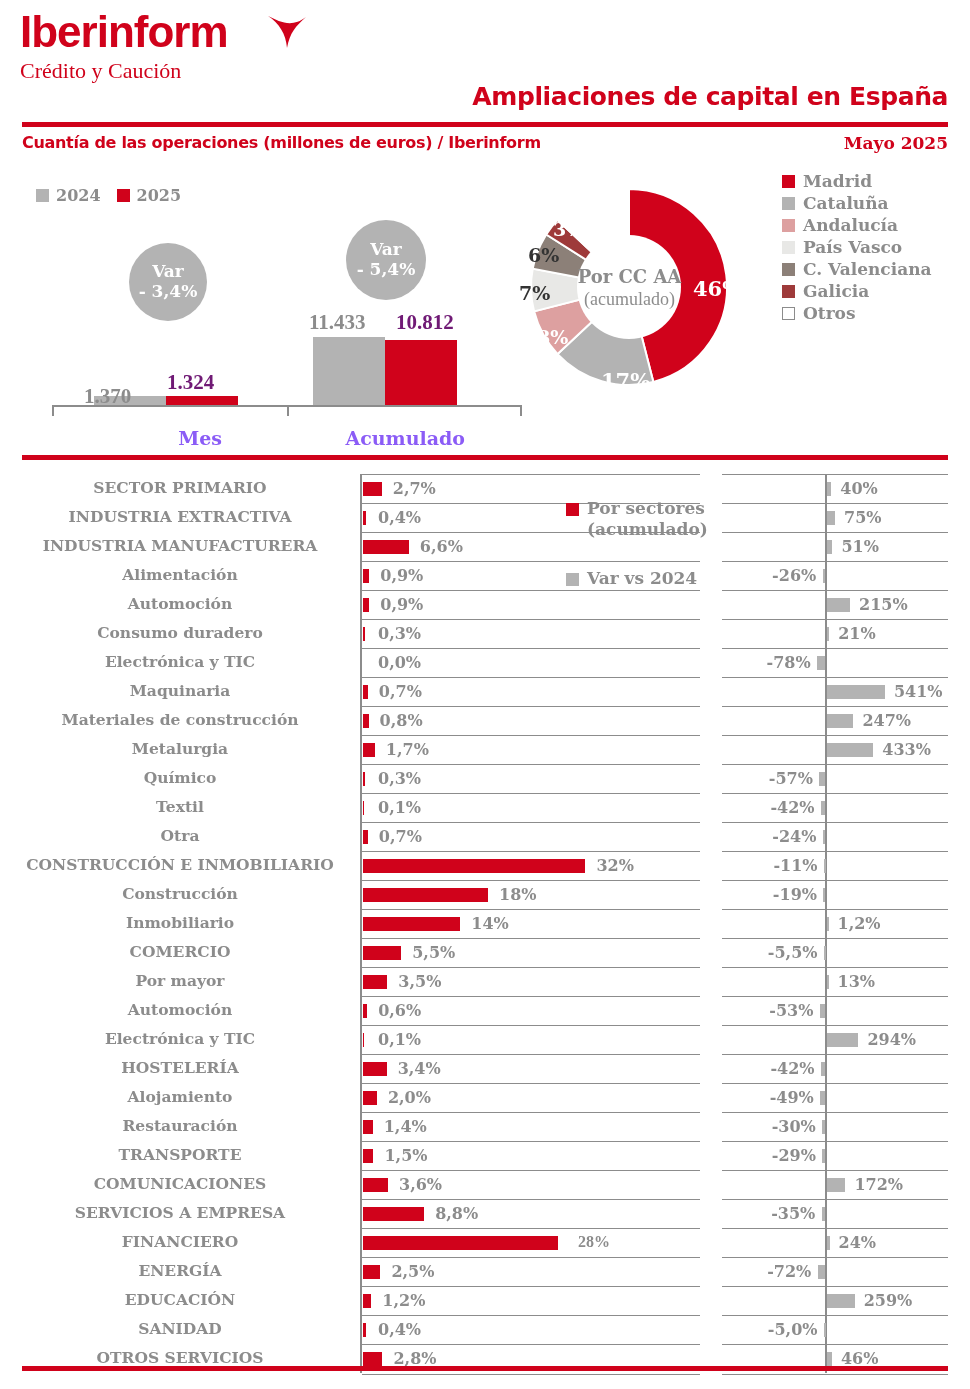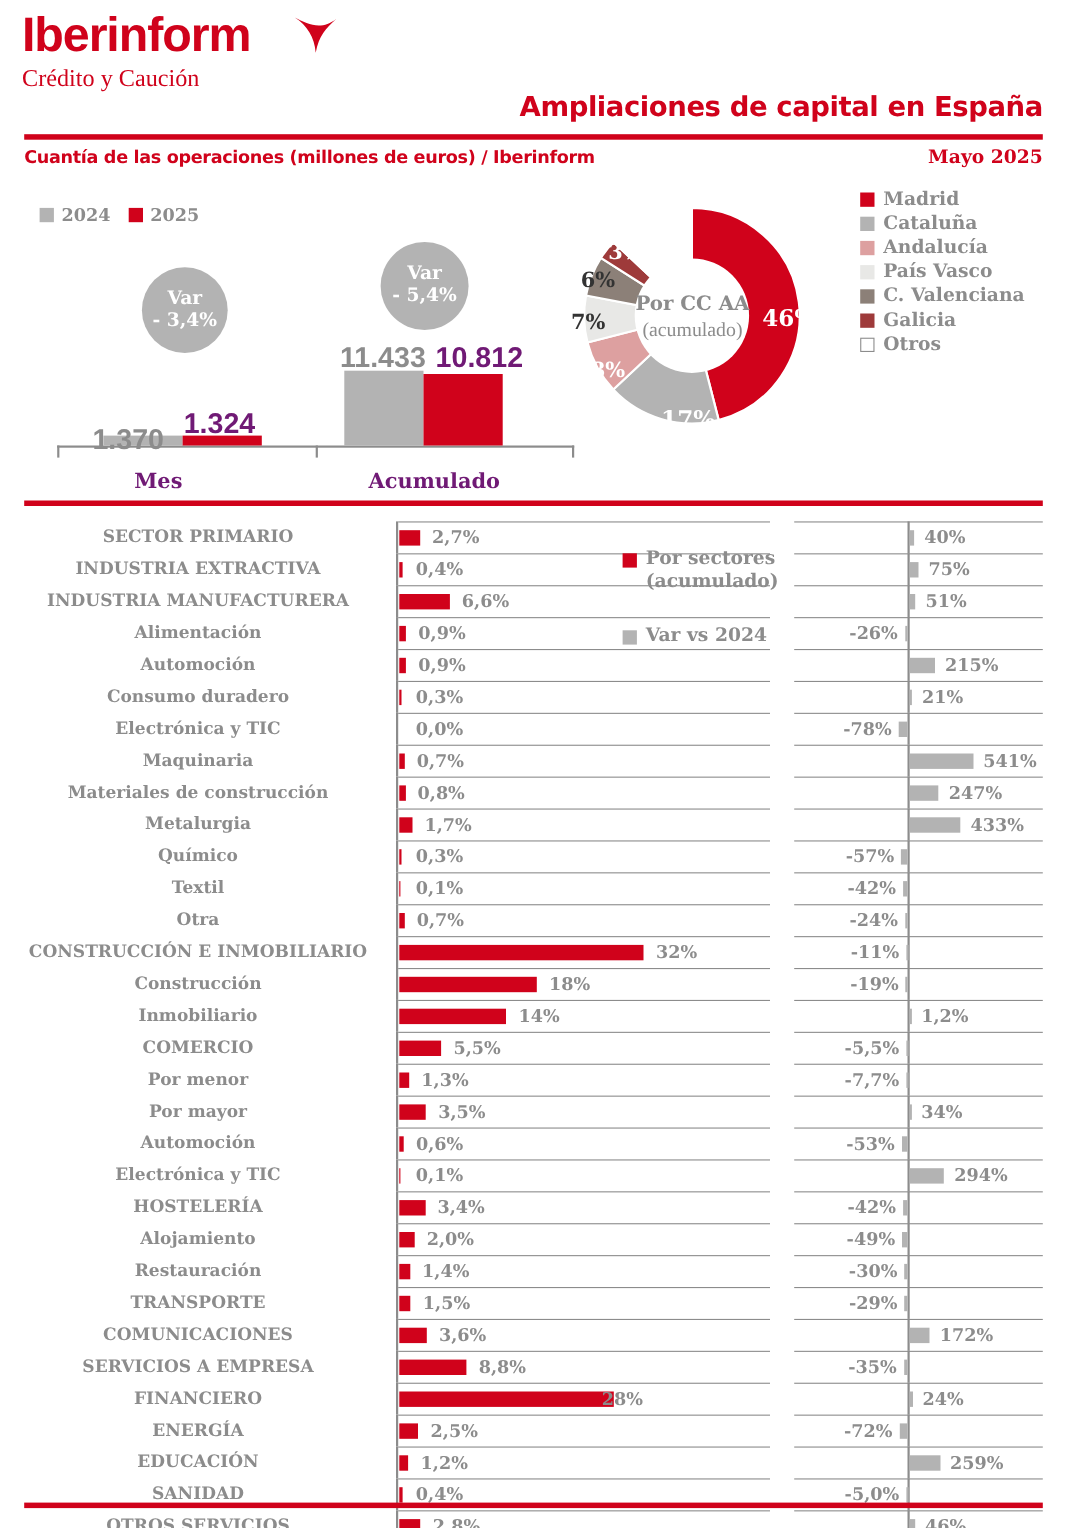--- a/index.html
+++ b/index.html
@@ -36,29 +36,29 @@
   .lg-tx{font-family:"DejaVu Serif", serif;font-weight:bold;font-size:16px;color:#8C8C8C;}
 
   .colchart{position:absolute;left:22px;top:215px;width:490px;height:230px;}
   .axis-line{position:absolute;left:30px;top:190px;width:470px;height:2px;background:#8C8C8C;}
   .tick{position:absolute;top:190px;width:2px;height:11px;background:#8C8C8C;}
 
   .bar{position:absolute;bottom:40px;}
   .bar-2024{background:#B3B3B3;}
   .bar-2025{background:#D0021B;}
 
-  .bval{position:absolute;font-family:Liberation Sans, sans-serif;font-weight:bold;font-size:26px;}
+  .bval{position:absolute;font-family:Liberation Serif, serif;font-weight:bold;font-size:21px;}
   .bval.g{color:#8C8C8C;}
   .bval.r{color:#701a75;}
 
   .vbubble{position:absolute;border-radius:50%;background:#B3B3B3;display:flex;
     flex-direction:column;align-items:center;justify-content:center;color:#ffffff;
     font-family:"DejaVu Serif", serif;font-weight:bold;line-height:1.15;}
   .vbubble span{display:block;}
-  .catlab{position:absolute;font-family:"DejaVu Serif", serif;font-weight:bold;font-size:19px;color:#701a75;text-align:left;}
+  .catlab{position:absolute;font-family:"DejaVu Serif", serif;font-weight:bold;font-size:19px;color:#8b5cf6;text-align:right;}
 
   
   .donut{position:absolute;left:497px;top:160px;width:265px;height:255px;}
   .donut svg{display:block;}
   .donut-center{position:absolute;left:0;top:0;width:265px;height:255px;display:flex;flex-direction:column;
     align-items:center;justify-content:center;pointer-events:none;}
   .dc1{font-family:"DejaVu Serif", serif;font-weight:bold;font-size:18px;color:#8C8C8C;}
   .dc2{font-family:"Liberation Serif", serif;font-size:18px;color:#8C8C8C;margin-top:2px;}
   .dlabel{position:absolute;font-family:"DejaVu Serif", serif;font-weight:bold;font-size:19px;}
 
@@ -395,40 +395,29 @@
       <div class="lpanel"></div>
       <div class="laxis"></div>
       <div class="lbar" style="width: 38.225px;"></div>
       <div class="lval" style="left: 412.225px;">5,5%</div>
       <div class="rpanel"></div>
       <div class="raxis"></div>
       <div class="rbar" style="width: 1.5px; left: 824px;"></div>
       <div class="rval" style="right: 152.5px;">-5,5%</div>
     </div>
     <div class="srow">
-      <div class="slabel min">Por menor</div>
-      <div class="lpanel"></div>
-      <div class="laxis"></div>
-      <div class="lbar" style="width: 9.035px;"></div>
-      <div class="lval" style="left: 383.035px;">1,3%</div>
-      <div class="rpanel"></div>
-      <div class="raxis"></div>
-      <div class="rbar" style="width: 1.5px; left: 824px;"></div>
-      <div class="rval" style="right: 152.5px;">-7,7%</div>
-    </div>
-    <div class="srow">
       <div class="slabel min">Por mayor</div>
       <div class="lpanel"></div>
       <div class="laxis"></div>
       <div class="lbar" style="width: 24.325px;"></div>
       <div class="lval" style="left: 398.325px;">3,5%</div>
       <div class="rpanel"></div>
       <div class="raxis"></div>
       <div class="rbar" style="width: 1.5px; left: 827px;"></div>
-      <div class="rval" style="left: 837.5px;">34%</div>
+      <div class="rval" style="left: 837.5px;">13%</div>
     </div>
     <div class="srow">
       <div class="slabel min">Automoción</div>
       <div class="lpanel"></div>
       <div class="laxis"></div>
       <div class="lbar" style="width: 4.17px;"></div>
       <div class="lval" style="left: 378.17px;">0,6%</div>
       <div class="rpanel"></div>
       <div class="raxis"></div>
       <div class="rbar" style="width: 5.671px; left: 819.829px;"></div>
@@ -509,21 +498,21 @@
       <div class="rpanel"></div>
       <div class="raxis"></div>
       <div class="rbar" style="width: 3.745px; left: 821.755px;"></div>
       <div class="rval" style="right: 154.745px;">-35%</div>
     </div>
     <div class="srow">
       <div class="slabel maj">FINANCIERO</div>
       <div class="lpanel"></div>
       <div class="laxis"></div>
       <div class="lbar" style="width: 194.6px;"></div>
-      <div class="lval" style="left: 547px;">28%</div>
+      <div class="lval" style="left: 578px; font-family: Liberation Serif, serif;">28%</div>
       <div class="rpanel"></div>
       <div class="raxis"></div>
       <div class="rbar" style="width: 2.568px; left: 827px;"></div>
       <div class="rval" style="left: 838.568px;">24%</div>
     </div>
     <div class="srow">
       <div class="slabel maj">ENERGÍA</div>
       <div class="lpanel"></div>
       <div class="laxis"></div>
       <div class="lbar" style="width: 17.375px;"></div>

